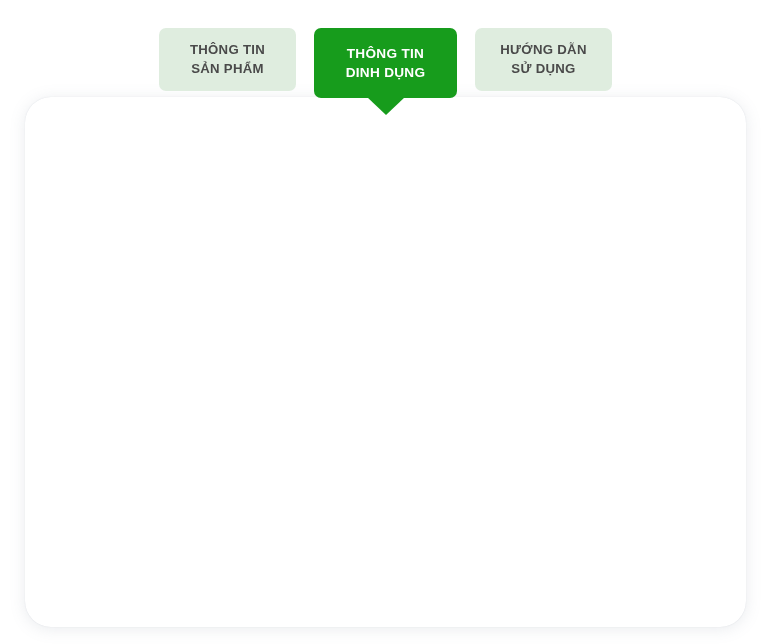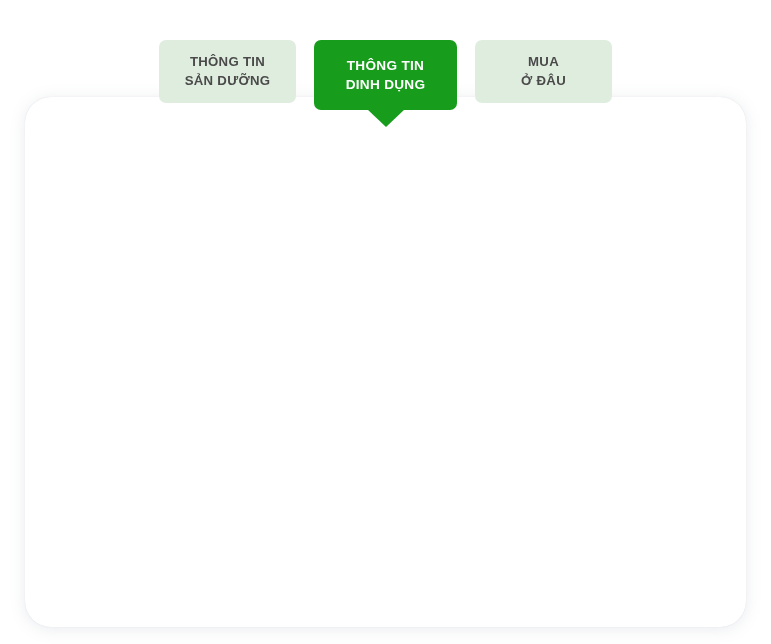--- a/index.html
+++ b/index.html
@@ -19,21 +19,21 @@
   #tab-bar {
     position: absolute;
     left: 0;
     top: 0;
     width: 771px;
     height: 97px;
     display: flex;
     justify-content: center;
     align-items: flex-start;
     gap: 18px;
-    padding-top: 40px;
+    padding-top: 28px;
     box-sizing: border-box;
     z-index: 5;
   }
   .tab {
     width: 137px;
     height: 63px;
     border-radius: 7px;
     display: flex;
     flex-direction: column;
     align-items: center;
@@ -251,29 +251,29 @@
     margin-top: 1px;
     text-align: left;
   }
 </style>
 </head>
 <body>
 
 <div id="tab-bar">
   <div class="tab inactive">
     <span class="tab-line">THÔNG TIN</span>
-    <span class="tab-line">SẢN DƯỠNG</span>
+    <span class="tab-line">SẢN PHẨM</span>
   </div>
   <div class="tab active">
     <span class="tab-line">THÔNG TIN</span>
     <span class="tab-line">DINH DỤNG</span>
   </div>
   <div class="tab inactive">
-    <span class="tab-line">MUA</span>
-    <span class="tab-line">Ở ĐÂU</span>
+    <span class="tab-line">HƯỚNG DẪN</span>
+    <span class="tab-line">SỬ DỤNG</span>
   </div>
 </div>
 
 <div id="content-card"></div>
 
 <div class="panel" id="nutrition-panel">
   <div class="panel-outline"></div>
 
   <div class="banner-wing left" style="left:14px;"></div>
   <div class="banner-wing right" style="right:14px;"></div>

